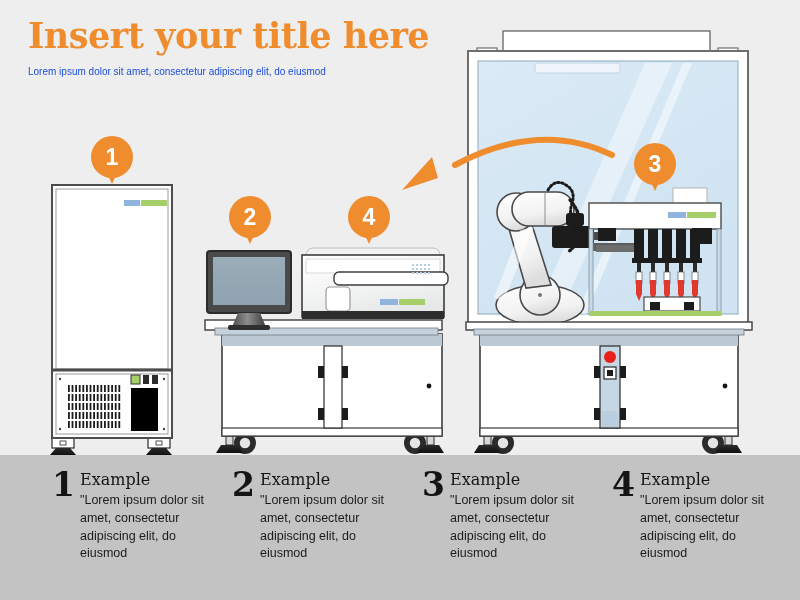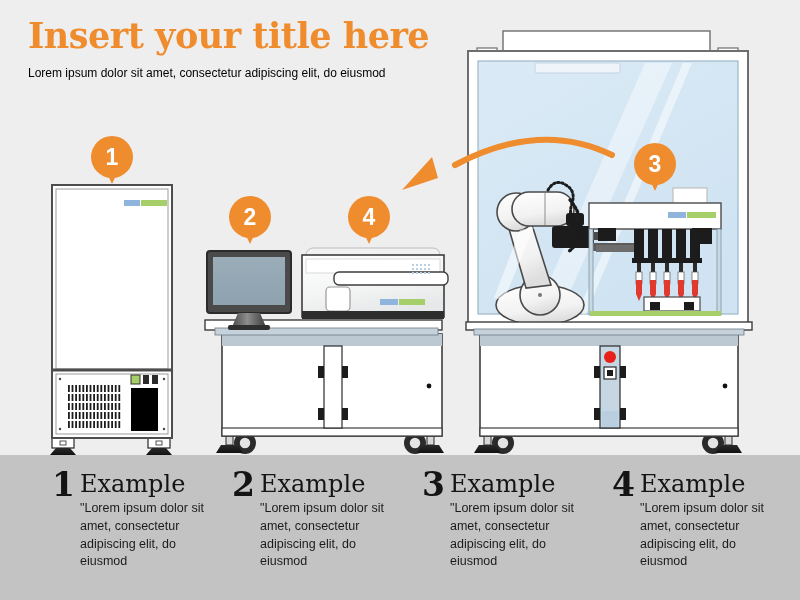--- a/index.html
+++ b/index.html
@@ -14,39 +14,39 @@
   #art{position:absolute;left:0;top:0;}
 
   
   .header{position:absolute;left:28px;top:18px;width:430px;}
   .title{
     font-family:"DejaVu Serif","Liberation Serif",serif;
     font-size:35px;font-weight:bold;color:#ef8c2e;
     letter-spacing:-0.5px;line-height:1.05;margin:0;
   }
   .subtitle{
-    font-size:12px;color:#000000;line-height:1.35;margin:10px 0 0 0;
+    font-size:10px;color:#1d4ed8;line-height:1.35;margin:10px 0 0 0;
     font-family:"Liberation Sans",sans-serif;
   }
 
   
   .caption-band{
     position:absolute;left:0;top:455px;width:800px;height:145px;
     background:#c3c3c3;
   }
   .cap{position:absolute;top:17px;width:180px;}
   .cap-num{
     position:absolute;left:0;top:-4px;
     font-family:"DejaVu Serif","Liberation Serif",serif;
     font-weight:bold;font-size:33px;color:#141414;line-height:1;
   }
   .cap-body{margin-left:28px;}
   .cap-head{
     font-family:"DejaVu Serif","Liberation Serif",serif;
-    font-size:24px;color:#141414;line-height:1;margin:0 0 4px 0;
+    font-size:16px;color:#141414;line-height:1;margin:0 0 4px 0;
   }
   .cap-text{
     font-family:"Liberation Sans",sans-serif;
     font-size:12.5px;color:#1b1b1b;line-height:1.42;margin:0;
     max-width:128px;
   }
   #cap1{left:52px;} #cap2{left:232px;} #cap3{left:422px;} #cap4{left:612px;}
 
   
   .pin{position:absolute;width:42px;height:50px;}

